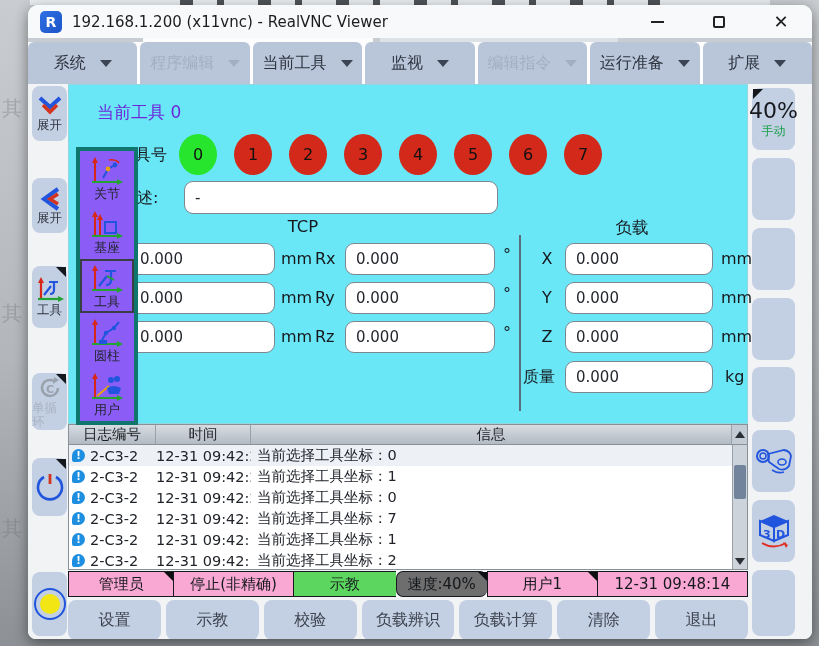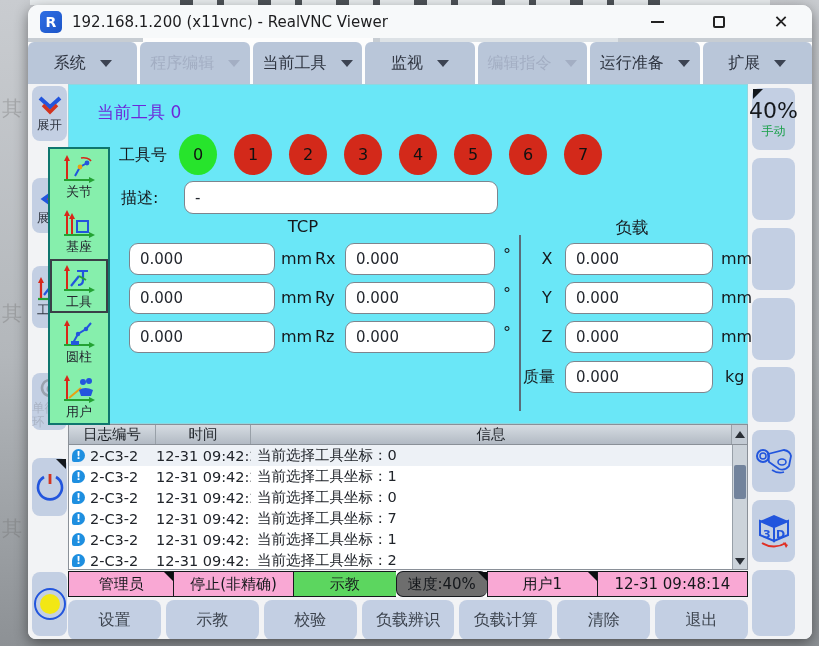--- a/index.html
+++ b/index.html
@@ -54,22 +54,22 @@
   .notch-l::before { content:""; position:absolute; top:1px; left:1px;
     border-right:10px solid transparent; border-top:10px solid #14181d; }
   .lr1 { left:4px; top:2px;  width:35px; height:55px; }
   .lr2 { left:4px; top:94px; width:35px; height:55px; }
   .lr3 { left:4px; top:182px; width:35px; height:62px; }
   .lr4 { left:4px; top:289px; width:35px; height:57px; }
   .lr5 { left:4px; top:374px; width:35px; height:58px; }
   .lr6 { left:4px; top:488px; width:35px; height:64px; }
 
   
-  .coord-panel { position:absolute; left:20px; top:63px; width:62px; height:278px; background:#86efac;
-    border:2px solid #0f766e; display:flex; flex-direction:column; z-index:5; }
+  .coord-panel { position:absolute; left:48px; top:63px; width:62px; height:278px; background:#8b5cf6;
+    border:4px solid #0f766e; display:flex; flex-direction:column; z-index:5; }
   .coord-item { flex:1; display:flex; flex-direction:column; align-items:center; justify-content:center; cursor:pointer; border:2px solid transparent; }
   .coord-item.selected { border:2px solid #3a3f46; }
   .coord-item .lbl { font-size:13px; color:#23272e; line-height:1; margin-top:1px; }
 
   
   .cyan { position:absolute; left:40px; top:0; width:680px; height:340px; background:#6ae7f7;
     border:1px solid #8fd6e0; }
   .cyan .current-tool { position:absolute; left:28px; top:16px; font-size:17px; color:#6d28d9; }
   .cyan .tool-no-lbl { position:absolute; left:50px; top:60px; font-size:16px; color:#15181c; }
   .circles { position:absolute; left:110px; top:49px; display:flex; gap:17px; }

